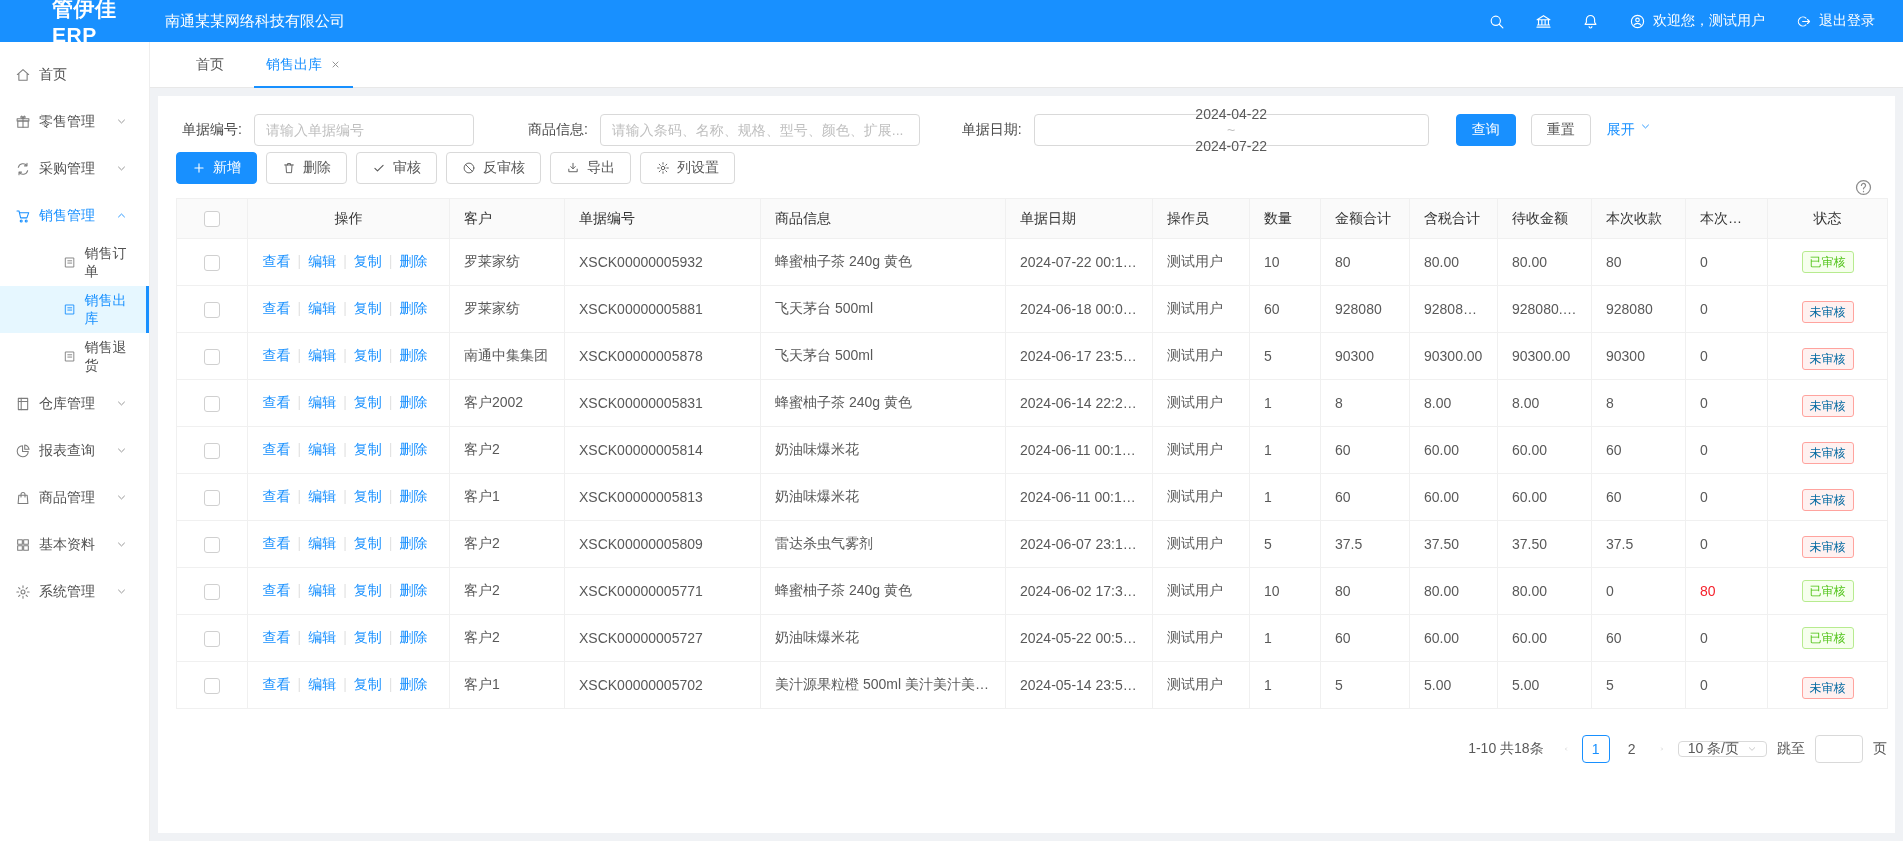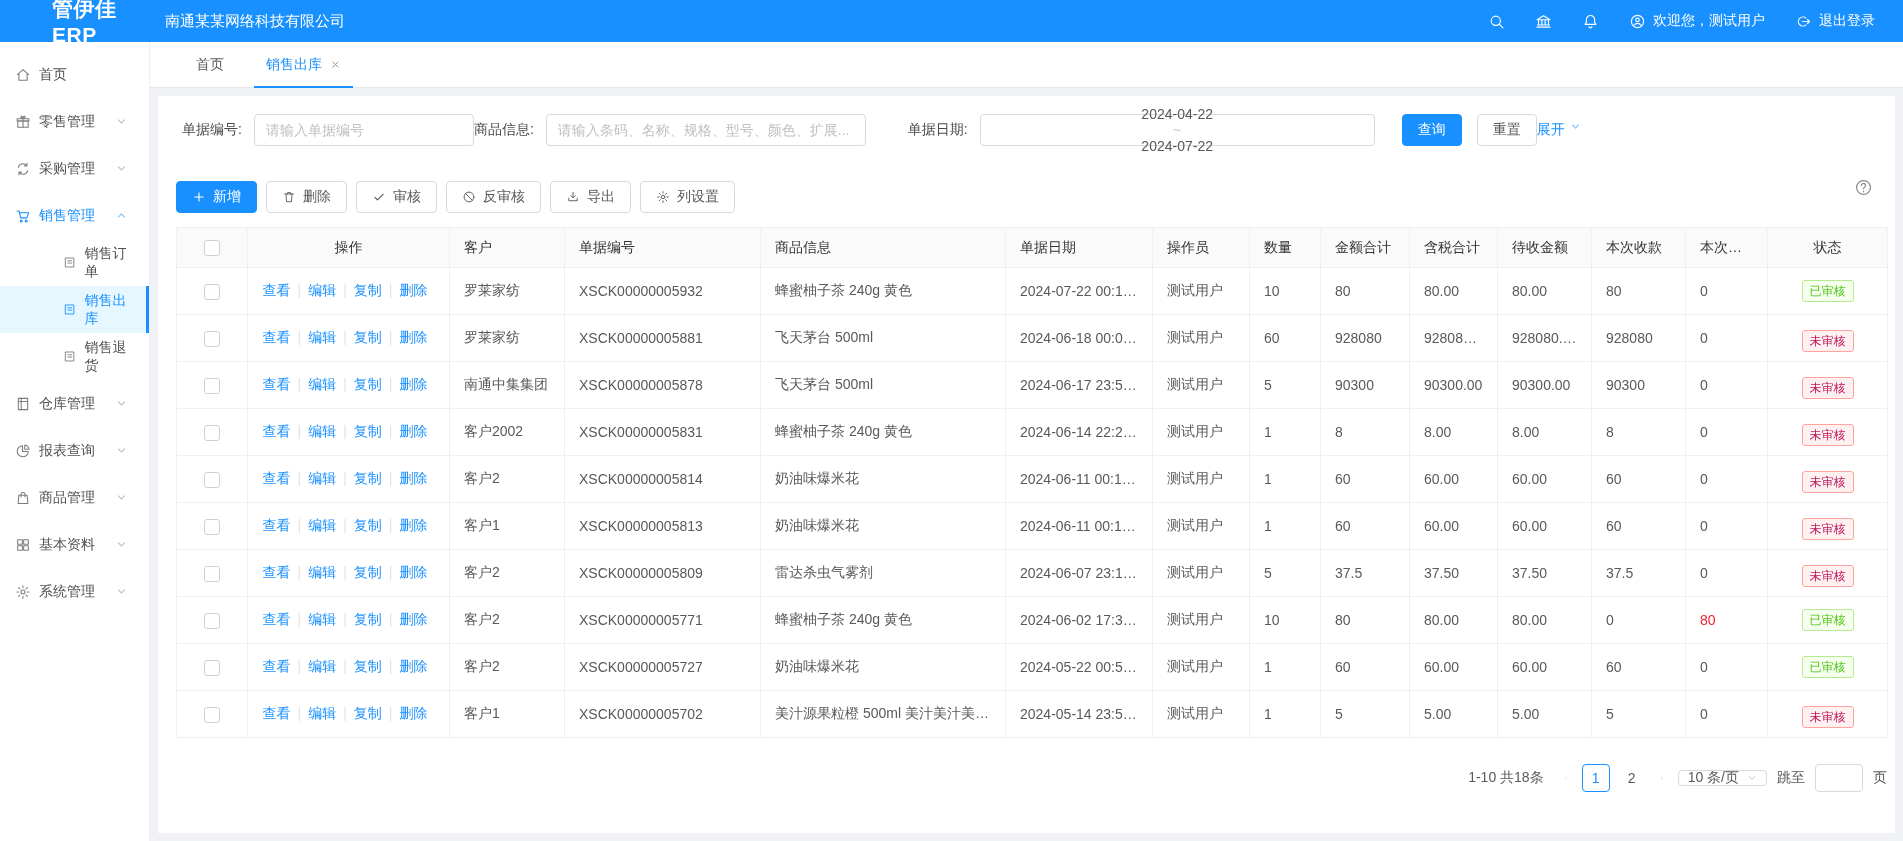--- a/index.html
+++ b/index.html
@@ -50,43 +50,43 @@
     font-size:14px; color:#595959; padding:0 11px; display:flex; align-items:center; }
   .input::placeholder { color:#bfbfbf; }
   input.input { outline:none; }
   .daterange { width:395px; justify-content:center; color:#595959; cursor:pointer;flex-direction:column; }
   .daterange .tilde { color:#bfbfbf; }
   .btn { height:32px; border:1px solid #d9d9d9; border-radius:4px; background:#fff; color:#595959;
     font-size:14px; padding:0 15px; display:inline-flex; align-items:center; gap:7px; cursor:pointer;
     font-family:inherit; }
   .btn.primary { background:#1890ff; border-color:#1890ff; color:#fff; }
   .link { color:#1890ff; cursor:pointer; text-decoration:none; font-size:14px; }
-  .expand-link { display:inline-flex; align-items:flex-start; gap:5px; }
+  .expand-link { display:inline-flex; align-items:flex-start; gap:5px; margin-left:16px; }
   .expand-link .ic { font-size:11px; }
 
-  .toolbar { display:flex; align-items:center; gap:9px; margin-top:35px; }
+  .toolbar { display:flex; align-items:center; gap:9px; margin-top:6px; }
   .help-fab { position:absolute; right:22px; top:82px; font-size:19px; color:#8c8c8c; cursor:pointer; }
 
   
   .tablewrap { margin-top:14px; }
   table { border-collapse:collapse; table-layout:fixed; width:1711px; font-size:14px; }
   th, td { border-right:1px solid #f0f0f0; border-bottom:1px solid #f0f0f0; padding:0 14px;
     overflow:hidden; white-space:nowrap; text-overflow:ellipsis; }
   th:first-child, td:first-child { border-left:1px solid #f0f0f0; }
   thead th { height:40px; background:#fafafa; color:#333; font-weight:500; border-top:1px solid #f0f0f0; }
   tbody td { height:47px; color:#595959; background:#fff; }
   .al { text-align:left; } .ac { text-align:center; }
   .checkbox { display:inline-block; width:16px; height:16px; border:1px solid #d0d0d0;
     border-radius:3px; background:#fff; cursor:pointer; vertical-align:middle; }
   .actions a { margin:0 7px; }
   .actions a:first-child { margin-left:0;margin-top:26px; }
   .actions .sep { color:#e3e3e3; }
   .badge { display:inline-block; font-size:12px; line-height:20px; padding:0 7px; border-radius:3px; border:1px solid; }
   .badge.approved { color:#52c41a; border-color:#b7eb8f; background:#f6ffed; }
-  .badge.pending  { color:#be185d; border-color:#ffa39e; background:#fff1f0;margin-top:6px; }
+  .badge.pending  { color:#0369a1; border-color:#ffa39e; background:#fff1f0;margin-top:6px; }
   .red { color:#f5222d; }
 
   
   .pager { display:flex; align-items:center; justify-content:flex-end; gap:10px;
     margin-top:26px; font-size:14px; color:#595959; width:1711px; }
   .pager .total { margin-right:6px; }
   .pg-arrow { font-size:12px; color:#8c8c8c; cursor:pointer; padding:0 4px; }
   .pg-num { min-width:28px; height:28px; display:inline-flex; align-items:center; justify-content:center;
     border-radius:4px; cursor:pointer; }
   .pg-num.current { border:1px solid #1890ff; color:#1890ff; }
@@ -304,21 +304,21 @@
       </span>
     </div>
   </div>
 
 <main class="content">
   <div class="card">
 
     <div class="filter-row">
       <span class="filter-label">单据编号:</span>
       <input class="input" style="width: 220px;" placeholder="请输入单据编号">
-      <span class="filter-label" style="">商品信息:</span>
+      <span class="filter-label" style="margin-left:54px">商品信息:</span>
       <input class="input" style="width: 320px;" placeholder="请输入条码、名称、规格、型号、颜色、扩展...">
       <span class="filter-label" style="margin-left:42px">单据日期:</span>
       <span class="input daterange">
         <span>2024-04-22</span>
         <span class="tilde">~</span>
         <span>2024-07-22</span>
       </span>
       <button class="btn primary" style="margin-left:27px">
         <span>查询</span>
       </button>

